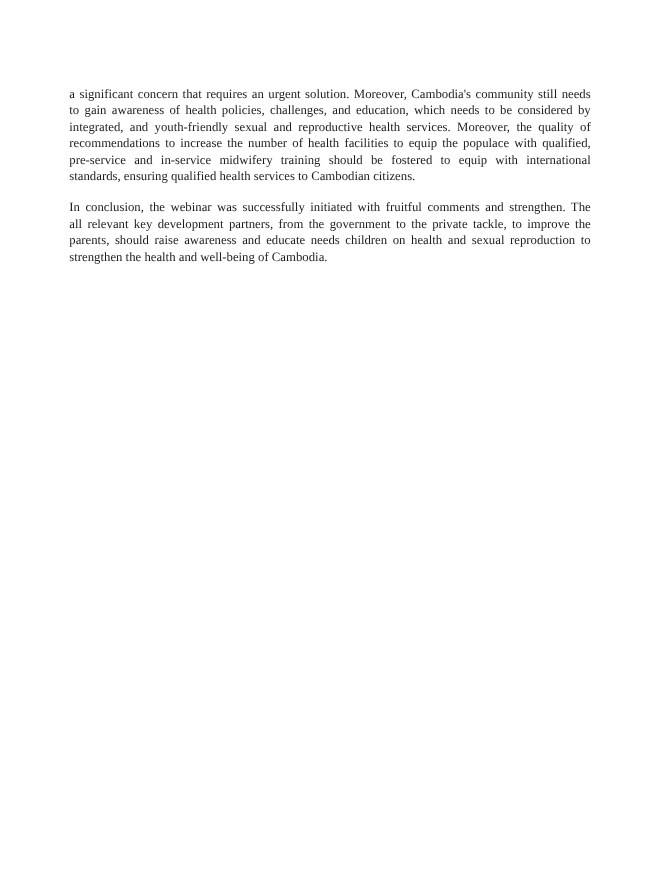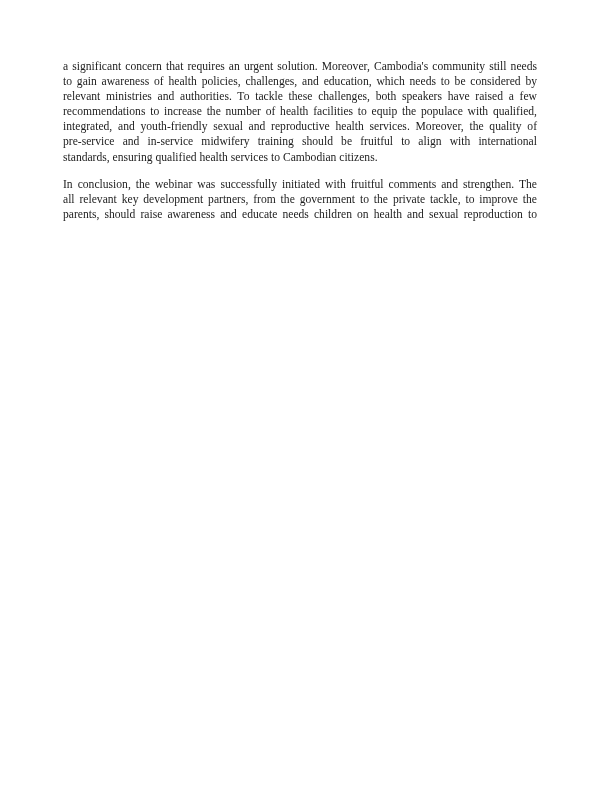--- a/index.html
+++ b/index.html
@@ -11,21 +11,21 @@
   .page {
     position: relative;
     width: 600px;
     height: 800px;
     background: #ffffff;
     overflow: hidden;
   }
   .textblock {
     position: absolute;
     left: 63px;
-    top: 59px;
+    top: 78px;
     width: 474px;
     font-family: "Liberation Serif", serif;
     font-size: 11.6px;
     line-height: 15.1px;
     color: #1c1c1c;
   }
   .para {
     margin: 0 0 12px 0;
     padding: 0;
   }
@@ -43,27 +43,27 @@
 </style>
 </head>
 <body>
 
 <div class="page" style="background: rgb(255, 255, 255);">
   <div class="textblock" style="color: rgb(28, 28, 28);">
 
     <p class="para">
       <span class="line fill">a significant concern that requires an urgent solution. Moreover, Cambodia's community still needs</span>
       <span class="line fill">to gain awareness of health policies, challenges, and education, which needs to be considered by</span>
-      <span class="line fill">relevant ministries and authorities. To tackle these challenges, both speakers have raised a few</span>
+      <span class="line fill">integrated, and youth-friendly sexual and reproductive health services. Moreover, the quality of</span>
       <span class="line fill">recommendations to increase the number of health facilities to equip the populace with qualified,</span>
-      <span class="line fill">integrated, and youth-friendly sexual and reproductive health services. Moreover, the quality of</span>
-      <span class="line fill">pre-service and in-service midwifery training should be fruitful to align with international</span>
+      <span class="line fill">pre-service and in-service midwifery training should be fostered to equip with international</span>
       <span class="line last">standards, ensuring qualified health services to Cambodian citizens.</span>
     </p>
 
     <p class="para">
       <span class="line fill">In conclusion, the webinar was successfully initiated with fruitful comments and strengthen. The</span>
       <span class="line fill">all relevant key development partners, from the government to the private tackle, to improve the</span>
       <span class="line fill">parents, should raise awareness and educate needs children on health and sexual reproduction to</span>
+      <span class="line last">strengthen the health and well-being of Cambodia.</span>
     </p>
 
   </div>
 </div>
 
 </body></html>

